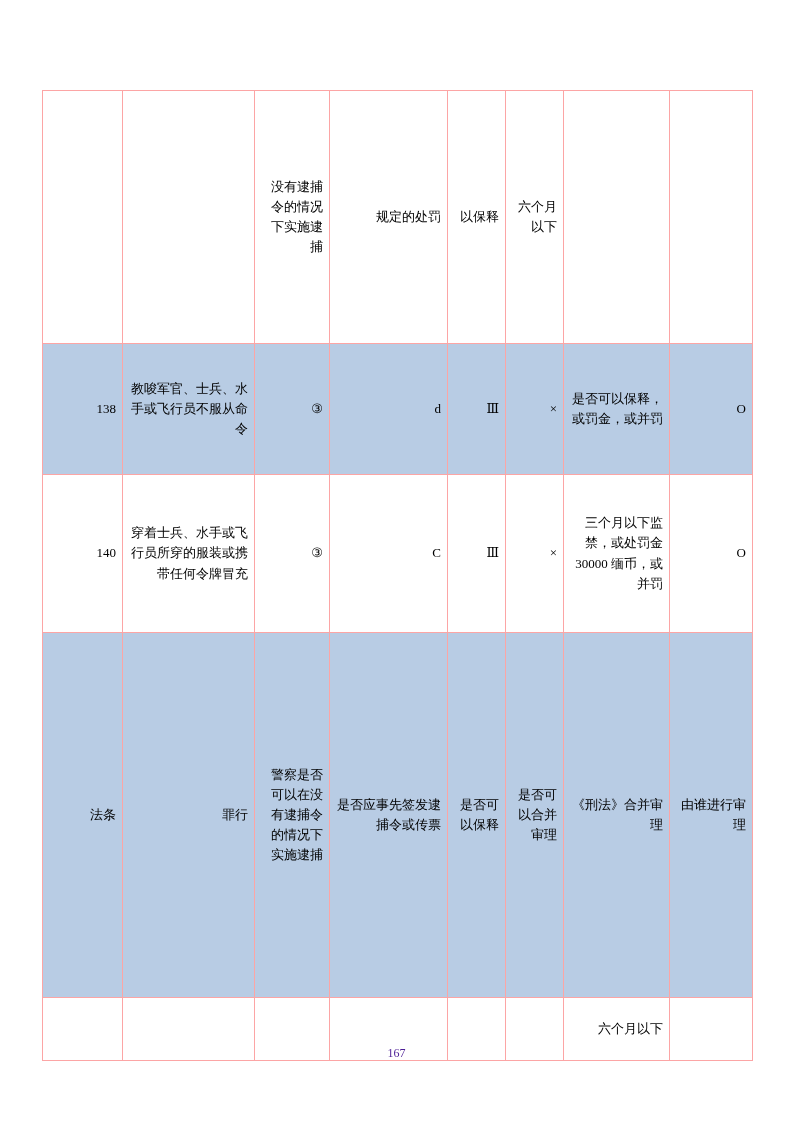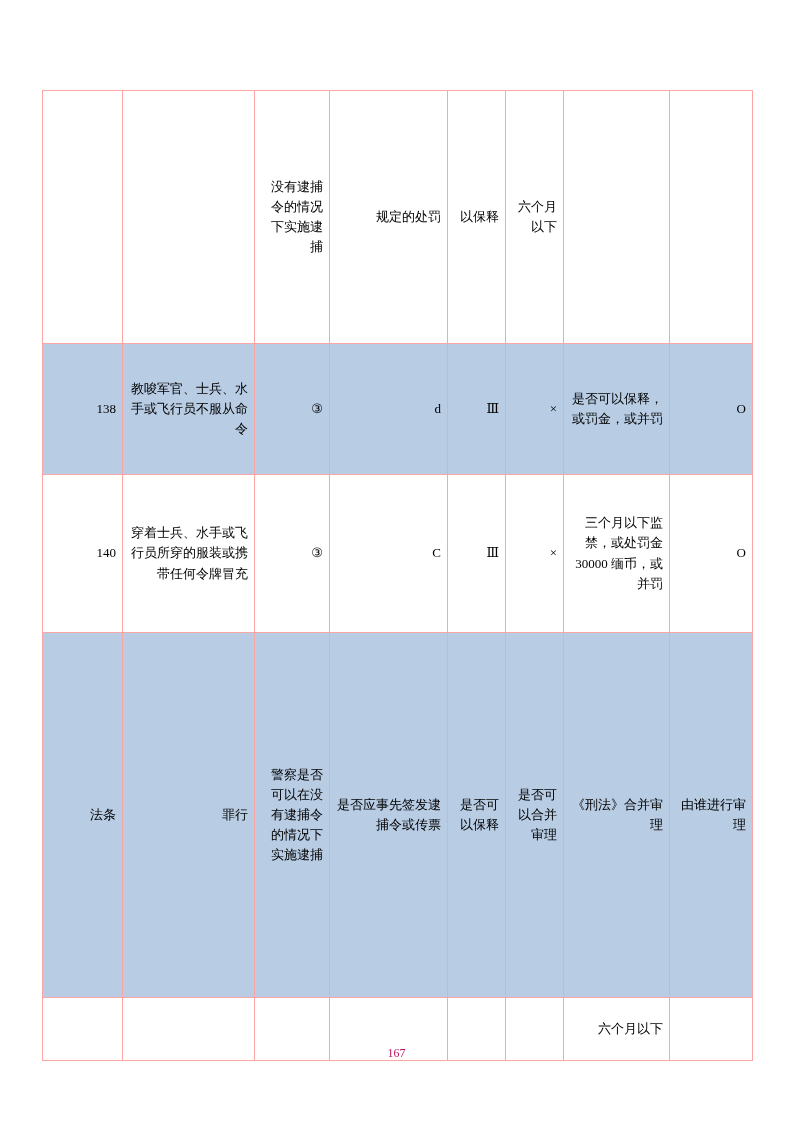--- a/index.html
+++ b/index.html
@@ -68,21 +68,21 @@
     line-height: 1.75;
   }
   .page-number {
     position: absolute;
     left: 0;
     top: 1046px;
     width: 793px;
     text-align: center;
     font-size: 12px;
     font-family: "Liberation Serif", "DejaVu Serif", serif;
-    color: #be185d;
+    color: #4c1d95;
   }
   .r1 td { height: 240px; }
   .r2 td { height: 118px; }
   .r3 td { height: 145px; }
   .r4 td { height: 352px; }
   .r5 td { height: 50px; }
 </style>
 </head>
 <body>
 

